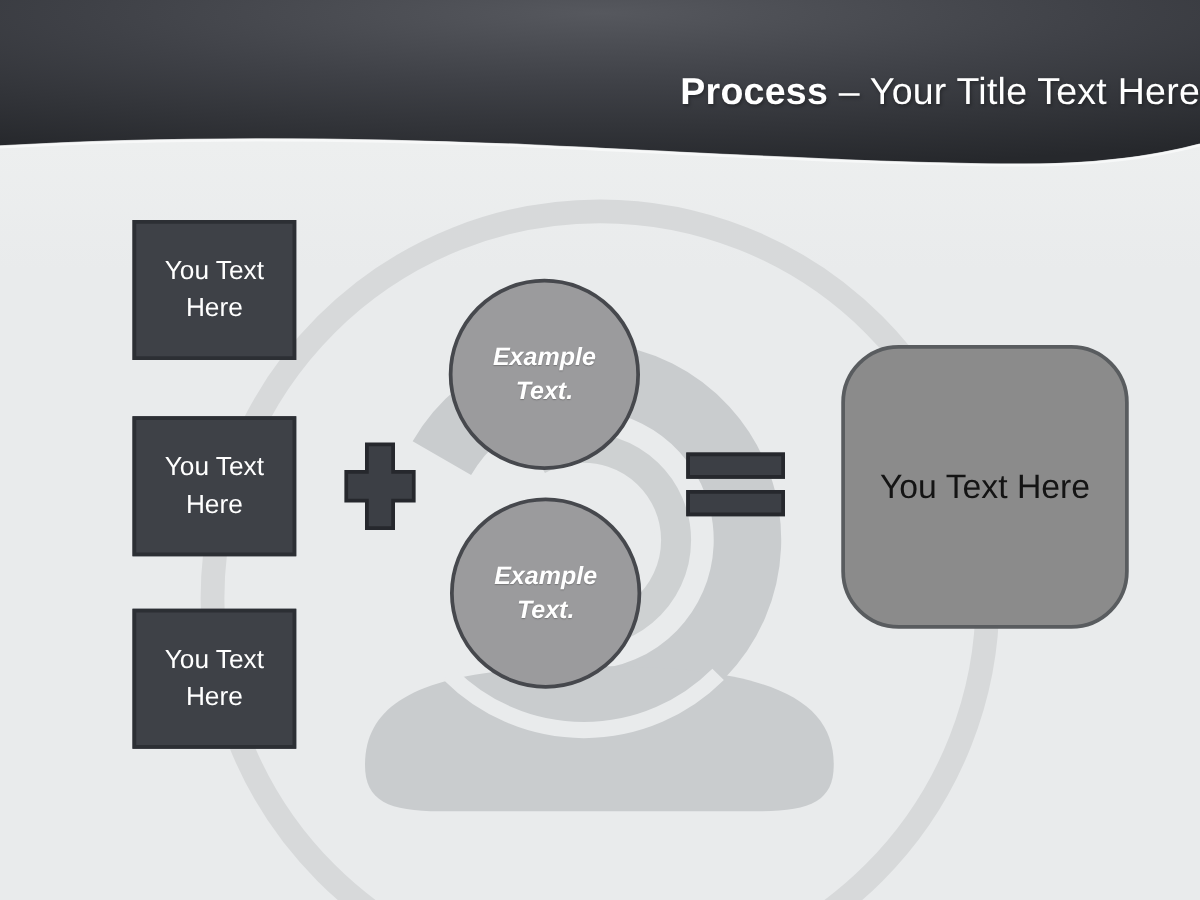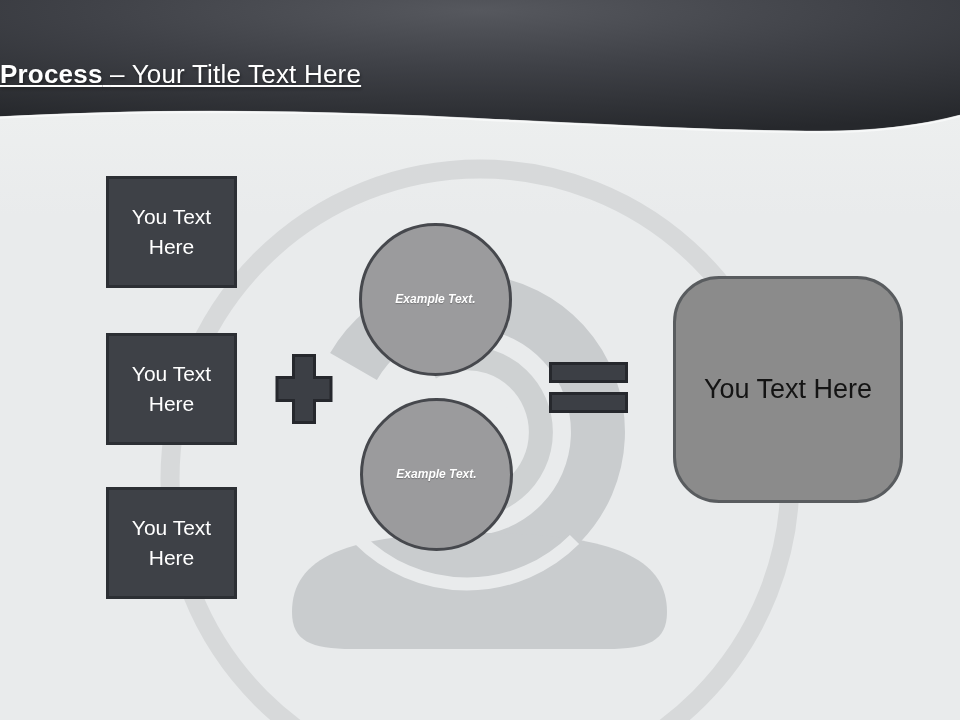--- a/index.html
+++ b/index.html
@@ -9,24 +9,23 @@
     overflow:hidden;
     background:linear-gradient(180deg,#f5f7f7 0%,#edefef 16%,#e9ebec 30%,#e9ebec 100%);
     font-family:"Liberation Sans","DejaVu Sans",sans-serif;
   }
   
   .watermark{position:absolute;inset:0;z-index:1;}
   
   .header-svg{position:absolute;top:0;left:0;z-index:5;}
   .slide-title{
     position:absolute;top:52px;left:0;width:100%;height:44px;
-    z-index:6;text-align:left;line-height:44px;
-    font-size:26px;color:#ffffff;letter-spacing:0.2px;
+    z-index:6;text-align:right;line-height:44px;
+    font-size:30px;color:#ffffff;letter-spacing:0.2px;
     text-shadow:1px 2px 3px rgba(0,0,0,0.35);
-    text-decoration:underline;
   }
   .slide-title .t-bold{font-weight:700;}
   .slide-title .t-rest{font-weight:400;}
   
   .input-box{
     position:absolute;left:106px;width:131px;height:112px;
     box-sizing:border-box;border:3px solid #2c2f34;background:#3e4147;
     z-index:3;display:flex;align-items:center;justify-content:center;
   }
   .input-box .lbl{
@@ -44,21 +43,21 @@
   .equals-bar + .equals-bar{margin-top:9px;}
   
   .example-circle{
     position:absolute;width:153px;height:153px;border-radius:50%;
     box-sizing:border-box;border:3px solid #46484d;background:#9b9b9d;
     z-index:3;display:flex;align-items:center;justify-content:center;
   }
   .circle-1{left:359px;top:223px;}
   .circle-2{left:360px;top:398px;}
   .example-circle .lbl{
-    color:#ffffff;font-size:12px;line-height:27px;font-weight:700;font-style:italic;
+    color:#ffffff;font-size:20px;line-height:27px;font-weight:700;font-style:italic;
     text-align:center;width:96px;text-shadow:0 1px 1px rgba(0,0,0,0.25);
   }
   
   .result-box{
     position:absolute;left:673px;top:276px;width:230px;height:227px;
     box-sizing:border-box;border:3px solid #595c5f;border-radius:46px;
     background:#8b8b8b;z-index:3;
     display:flex;align-items:center;justify-content:center;
   }
   .result-box .lbl{color:#141414;font-size:27px;text-align:center;}

